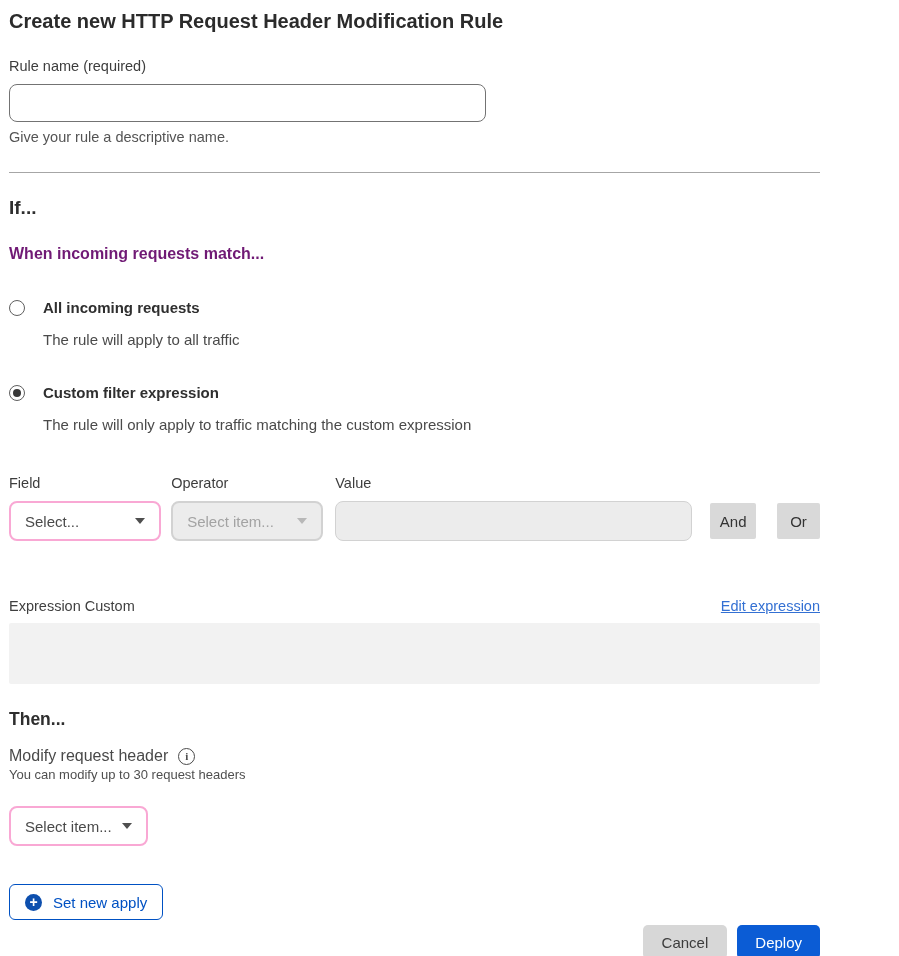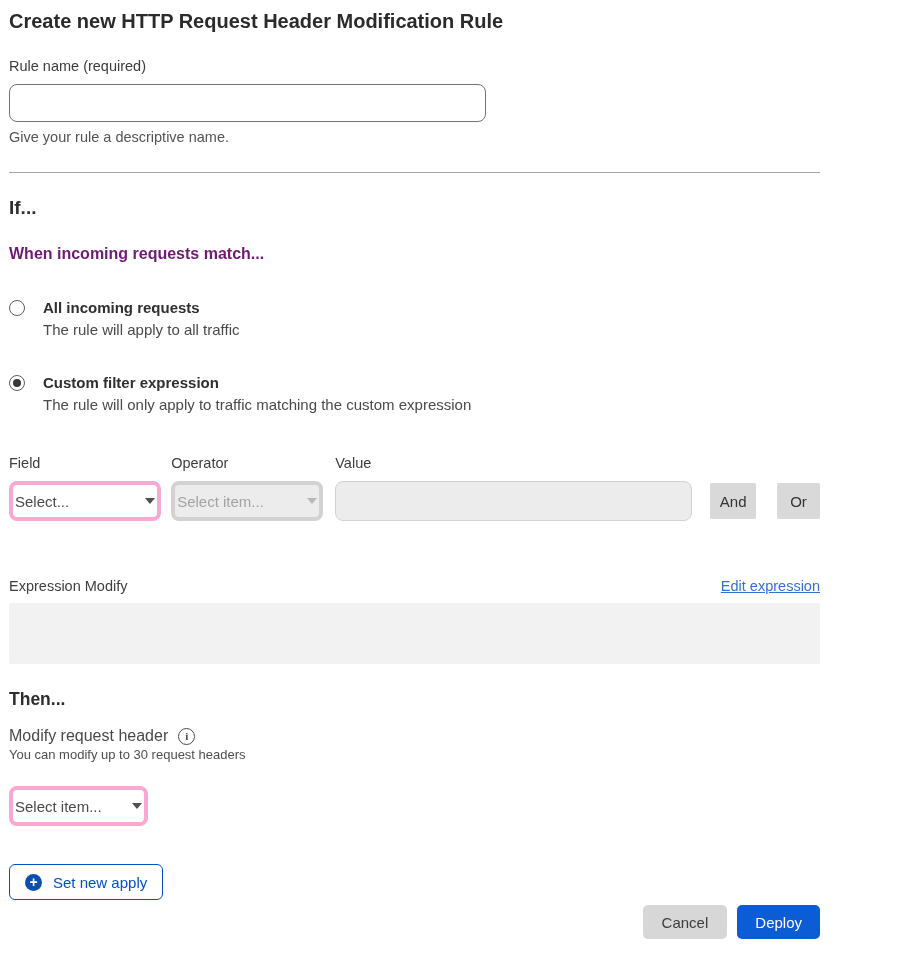--- a/index.html
+++ b/index.html
@@ -40,32 +40,32 @@
     border: 1px solid #5f5f5f; border-radius: 50%;
     margin-top: 1px; background: #fff;
   }
   .radio-circle.selected::after {
     content: ""; display: block;
     width: 8px; height: 8px; border-radius: 50%;
     background: #383838; margin: 3px;
   }
   .radio-texts { margin-left: 18px; }
   .radio-label { font-size: 15px; font-weight: 700; color: #2f2f2f; }
-  .radio-desc { margin-top: 5px; font-size: 15px; color: #4a4a4a; }
+  .radio-desc { margin-top: 15px; font-size: 15px; color: #4a4a4a; }
 
   .expr-row { display: flex; align-items: flex-end; margin-top: 42px; }
   .expr-col .col-label { font-size: 14.5px; color: #3d3d3d; margin-bottom: 10px; }
   .col-field { width: 167px; }
   .col-operator { width: 167px; margin-left: 10px; }
   .col-value { width: 392px; margin-left: 12px; }
 
   .select-box {
-    height: 40px; border: 4px solid #f9a8d4; border-radius: 8px;
+    height: 40px; border: 2px solid #f9a8d4; border-radius: 8px;
     background: #ffffff; display: flex; align-items: center;
-    justify-content: space-between; padding: 0 2px;
+    justify-content: space-between; padding: 0 14px;
     font-size: 15px; color: #4a4a4a; cursor: pointer;
   }
   .select-box.disabled {
     background: #ececec; border-color: #d2d2d2; color: #a3a3a3; cursor: default;
   }
   .caret-down {
     width: 0; height: 0;
     border-left: 5px solid transparent; border-right: 5px solid transparent;
     border-top: 6px solid #4f4f4f;
   }
@@ -190,21 +190,21 @@
     </div>
     <div class="expr-col col-value">
       <div class="col-label">Value</div>
       <input class="value-input" type="text" disabled="" value="" style="">
     </div>
     <button class="andor-btn btn-and">And</button>
     <button class="andor-btn btn-or">Or</button>
   </div>
 
   <div class="preview-header">
-    <span class="preview-label">Expression Modify</span>
+    <span class="preview-label">Expression Custom</span>
     <a class="edit-link">Edit expression</a>
   </div>
   <div class="preview-box"></div>
 
   <h3 class="then-heading">Then...</h3>
 
   <div class="modify-row">
     <span class="modify-label">Modify request header</span>
     <span class="info-icon">i</span>
   </div>

